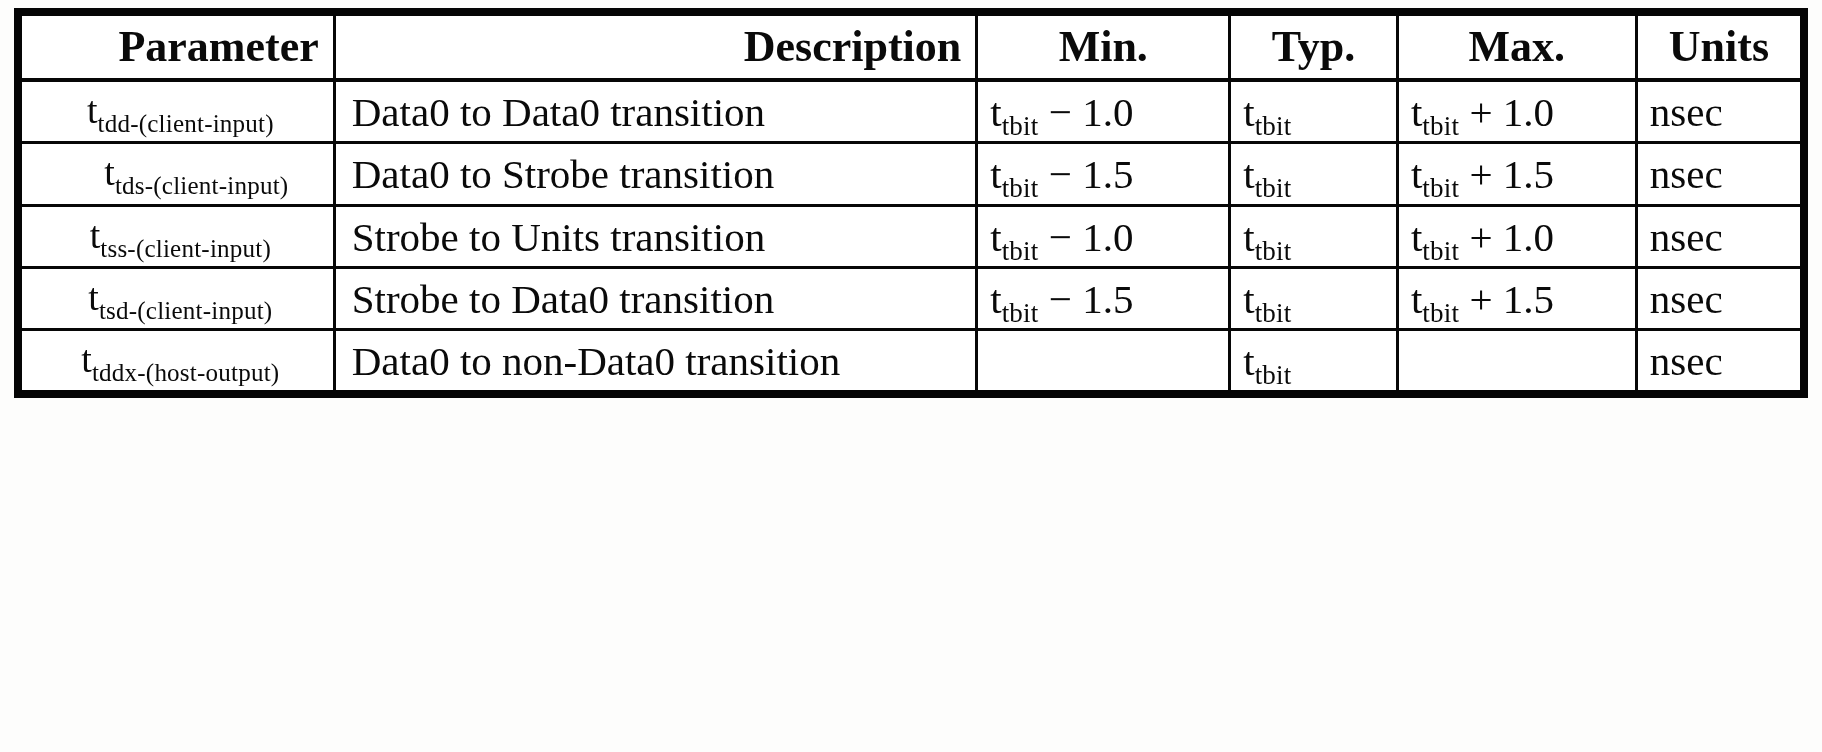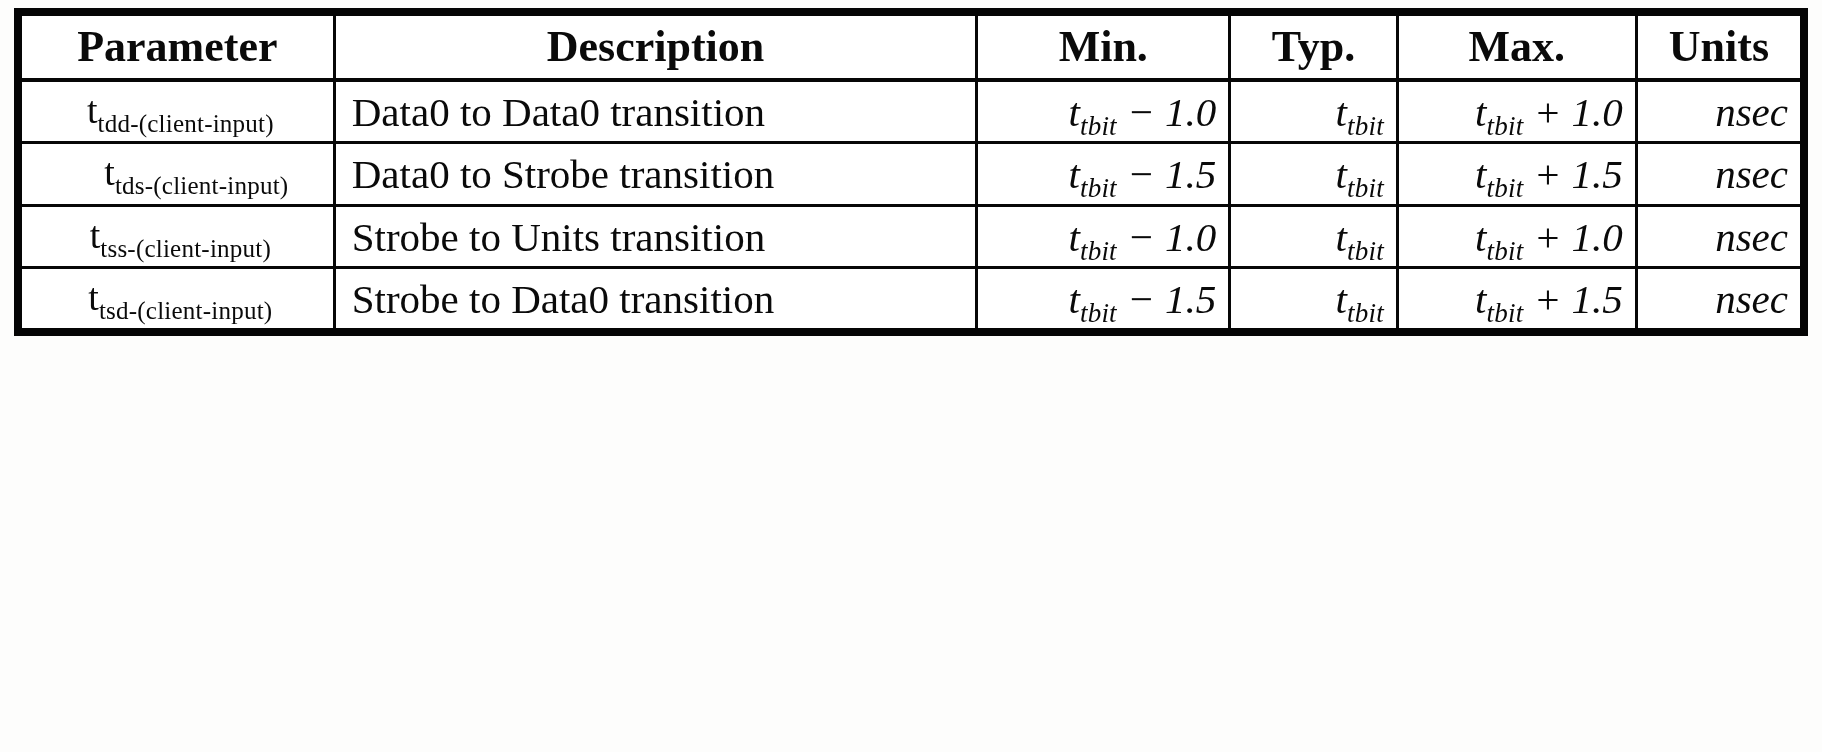--- a/index.html
+++ b/index.html
@@ -42,21 +42,21 @@
   }
   thead th {
     font-weight: bold;
     font-size: 44px;
     height: 56px;
     padding: 2px 14px 4px 14px;
     border-bottom: 4px solid #070707;
     vertical-align: middle;
     white-space: nowrap;
   }
-  th.left { text-align: center; }
+  th.left { text-align: right; }
   th.center { text-align: center; }
 
   td {
     font-size: 41px;
     vertical-align: top;
     padding: 5px 12px 3px 12px;
     line-height: 1.25;
   }
   tr.normal td { height: 48px; }
   tr.tall td { height: 104px; }
@@ -66,23 +66,22 @@
     padding-left: 18px;
     white-space: nowrap;
   }
   td.c-param.indent { padding-left: 50px; }
   td.c-desc {
     text-align: left;
     white-space: pre-line;
     padding-left: 16px;
   }
   td.c-num {
-    text-align: right;
+    text-align: left;
     white-space: nowrap;
-    font-style: italic;
   }
   sub.subscript {
     font-size: 0.66em;
     line-height: 0;
     letter-spacing: 0.2px;
   }
 </style>
 </head>
 <body>
 
@@ -132,15 +131,23 @@
           <td class="c-num">nsec</td>
         </tr>
         <tr class="normal">
           <td class="c-param"><span>t</span><sub class="subscript">tsd-(client-input)</sub></td>
           <td class="c-desc">Strobe to Data0 transition</td>
           <td class="c-num"><span>t</span><sub class="subscript">tbit</sub> − 1.5</td>
           <td class="c-num"><span>t</span><sub class="subscript">tbit</sub></td>
           <td class="c-num"><span>t</span><sub class="subscript">tbit</sub> + 1.5</td>
           <td class="c-num">nsec</td>
         </tr>
+        <tr class="normal">
+          <td class="c-param"><span>t</span><sub class="subscript">tddx-(host-output)</sub></td>
+          <td class="c-desc">Data0 to non-Data0 transition</td>
+          <td class="c-num"></td>
+          <td class="c-num"><span>t</span><sub class="subscript">tbit</sub></td>
+          <td class="c-num"></td>
+          <td class="c-num">nsec</td>
+        </tr>
       </tbody>
   </table>
 </div>
 
 </body></html>

